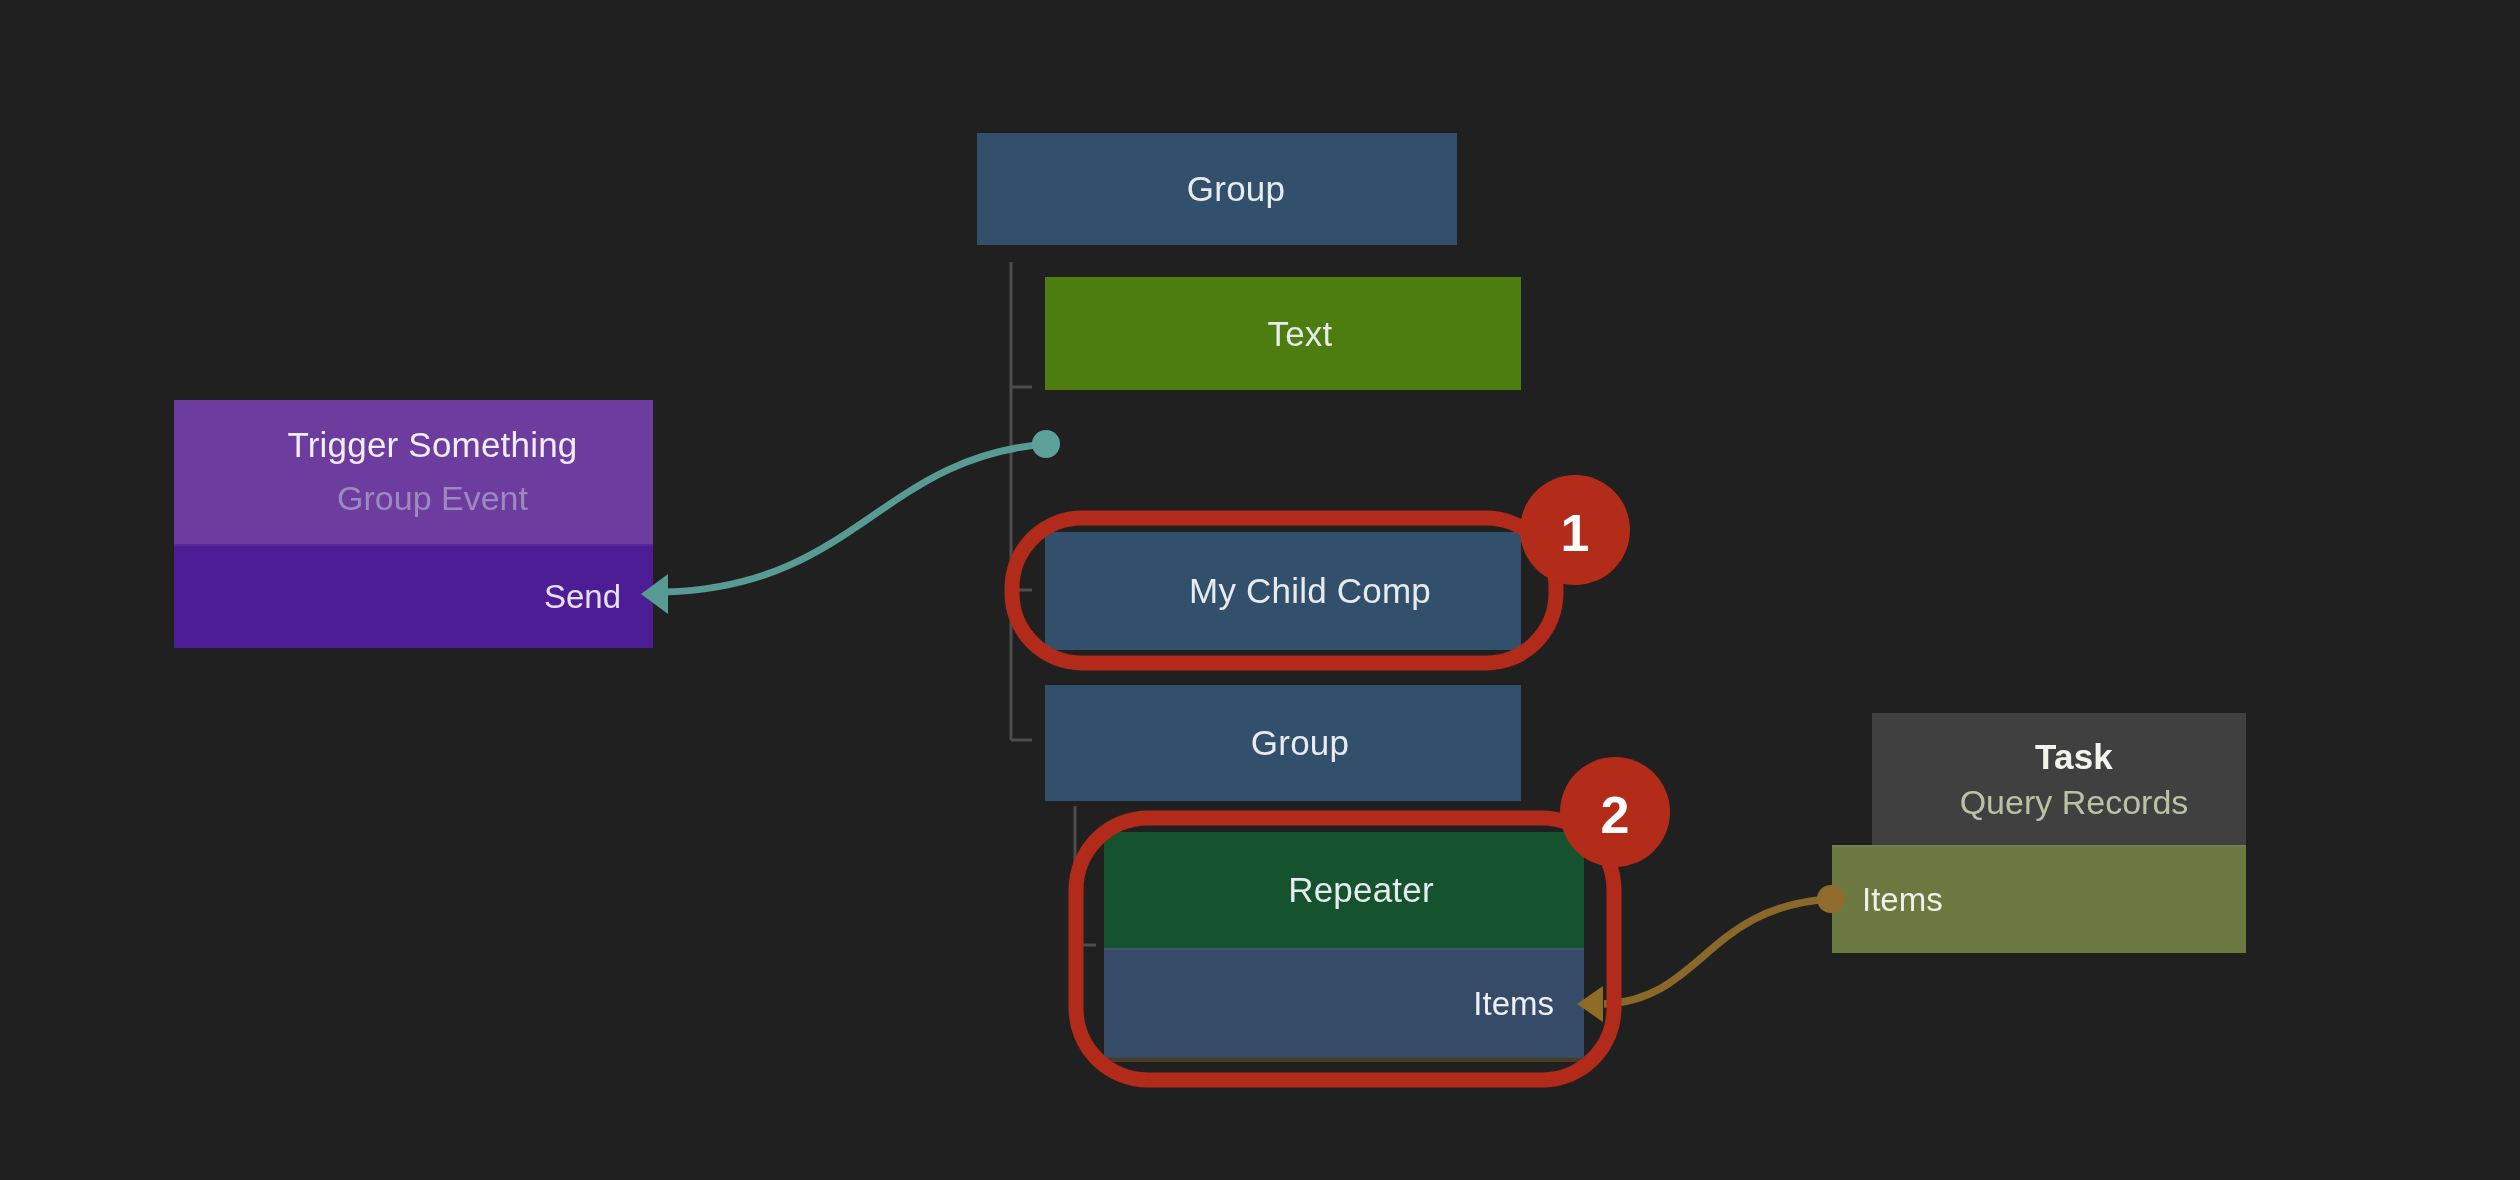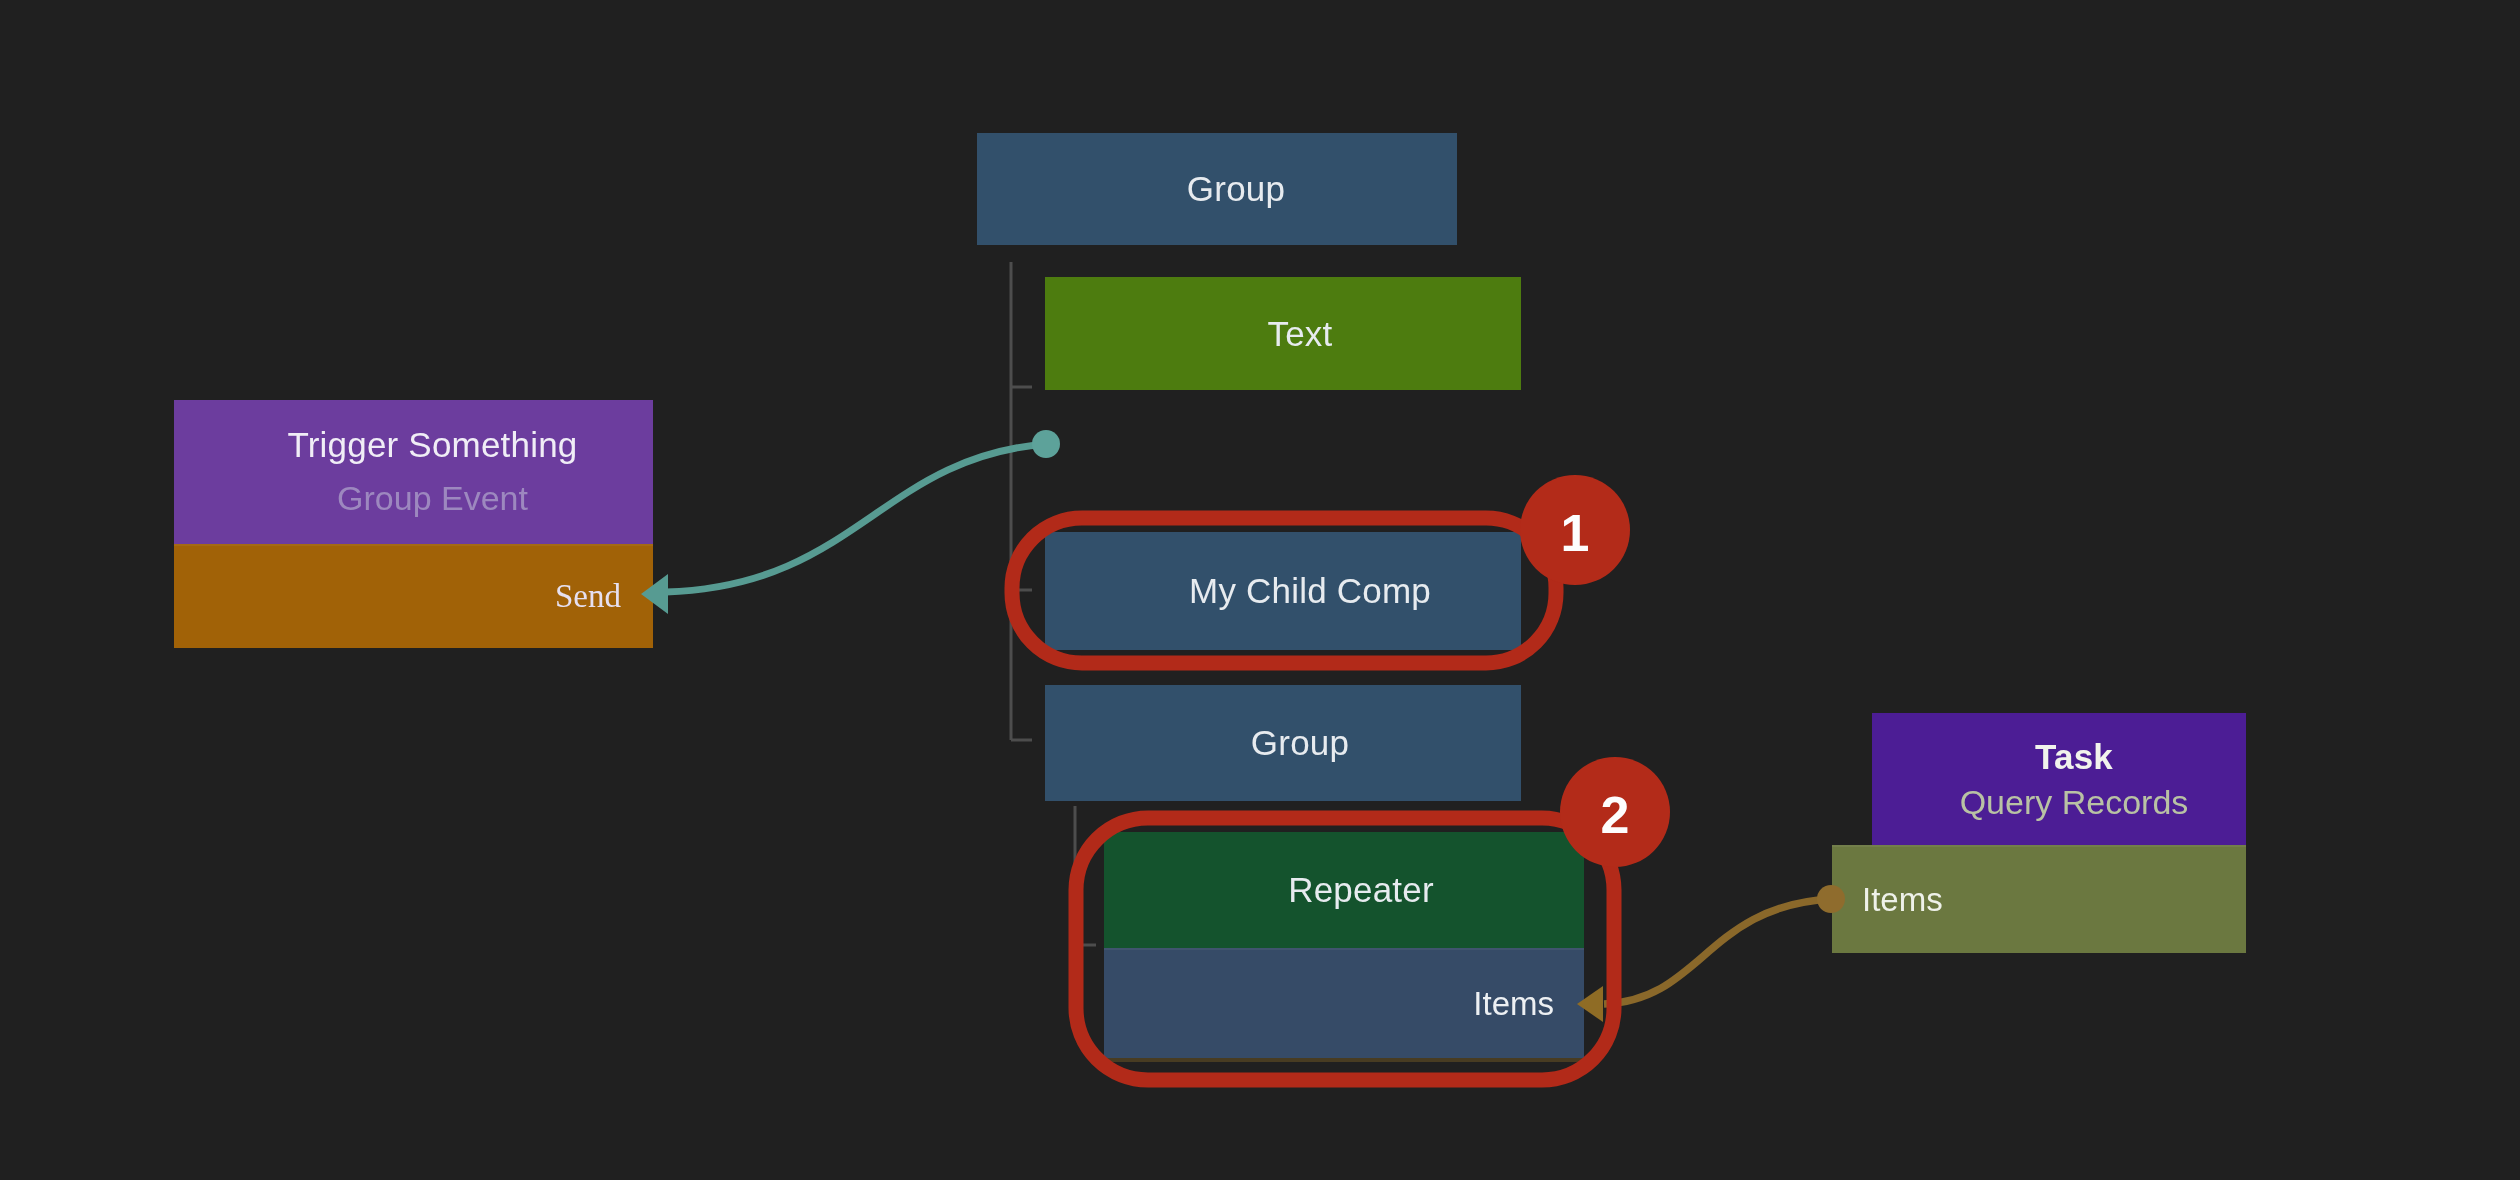--- a/index.html
+++ b/index.html
@@ -14,22 +14,22 @@
   .subtitle{font-size:34px;}
   .portlabel{font-size:33px;}
   
   .blue{background:#32506b;}
   .text-head{background:#4d7c0f;}
   .text-port{background:#2e4a64;}
   .rep-head{background:#14532d;}
   .rep-port{background:#364b67;border-top:2px solid rgba(255,255,255,0.05);
             box-shadow:0 4px 0 rgba(150,115,40,0.35);}
   .trig-head{background:#6c3d9e;margin-top:28px;}
-  .trig-port{background:#a16207;border-top:2px solid rgba(255,255,255,0.05);font-family:Liberation Serif, serif;}
-  .task-head{background:#4c1d95;margin-left:40px;}
+  .trig-port{background:#4c1d95;border-top:2px solid rgba(255,255,255,0.05);}
+  .task-head{background:#404040;margin-left:40px;}
   .task-port{background:#6b7840;border-top:2px solid rgba(255,255,255,0.06);}
   .trig-title{color:#f0edf6;}
   .trig-sub{color:#9d88bf;}
   .send-label{color:#e6e0f0;}
   .click-label{color:#c9d0d8;}
   .items-label{color:#edf0f3;}
   .task-title{color:#f1f3ec;font-weight:600;}
   .task-sub{color:#b9c2a4;}
   .task-items{color:#eef1e9;}
   svg.overlay{position:absolute;left:0;top:0;pointer-events:none;}

